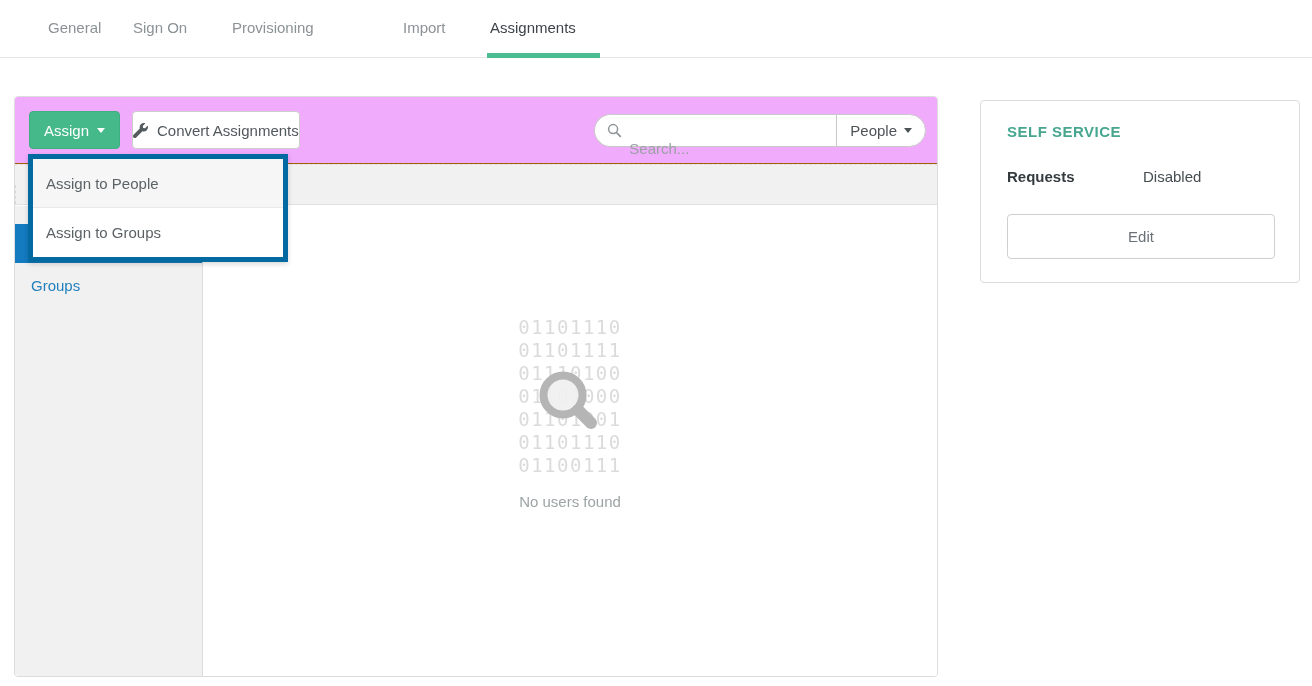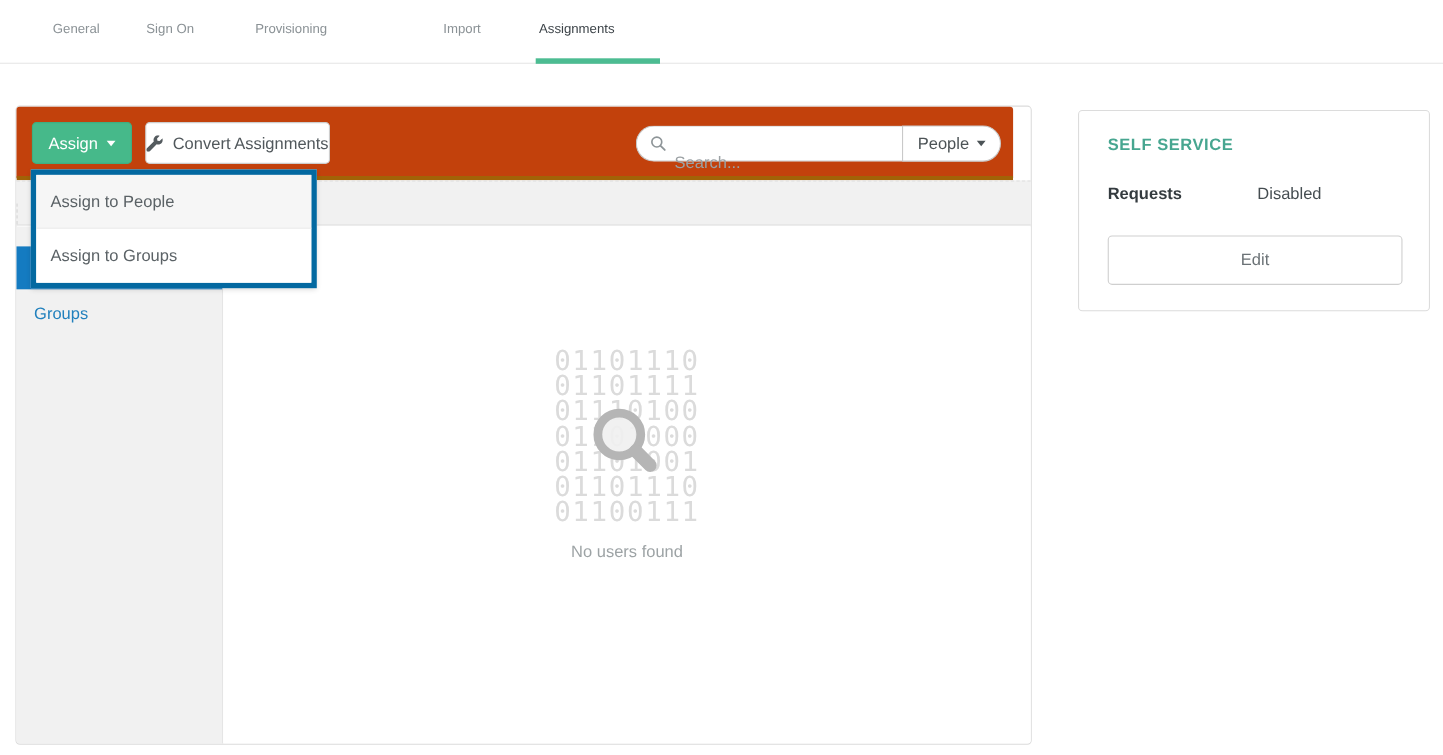--- a/index.html
+++ b/index.html
@@ -1,35 +1,35 @@
 <!DOCTYPE html>
 <html><head>
 <meta charset="utf-8">
 <style>
   * { margin:0; padding:0; box-sizing:border-box; }
   html,body { width:1312px; height:686px; background:#fff;
     font-family:"Liberation Sans", sans-serif; position:relative; overflow:hidden; }
 
   
   .tabbar { position:absolute; top:0; left:0; width:1312px; height:58px; }
-  .tab { position:absolute; top:19px; font-size:12px; color:#8b9296; cursor:pointer; white-space:nowrap; }
+  .tab { position:absolute; top:19px; font-size:15px; color:#8b9296; cursor:pointer; white-space:nowrap; }
   .tab.t0 { left:48px; }
   .tab.t1 { left:133px; }
   .tab.t2 { left:232px; }
   .tab.t3 { left:403px; }
   .tab.t4 { left:490px; color:#3d4449; }
   .tabbar-line { position:absolute; top:57px; left:0; width:1312px; height:1px; background:#e7e7e7; }
   .tab-underline { position:absolute; top:53px; left:487px; width:113px; height:5px; background:#4cbc92; }
 
   
   .main-panel { position:absolute; left:14px; top:96px; width:924px; height:581px;
     border:1px solid #dcdcdc; border-radius:4px; background:#fff; }
 
-  .toolbar { position:absolute; top:0; left:0; right:16px; height:67px; background:#c2410c;
-    border-bottom:4px solid #a16207; border-radius:3px 3px 0 0; }
+  .toolbar { position:absolute; top:0; left:0; right:0; height:67px; background:#f0abfc;
+    border-bottom:1px solid #a16207; border-radius:3px 3px 0 0; }
 
   .assign-btn { position:absolute; left:14px; top:14px; height:38px; padding:0 14px;
     background:#46b98a; border:1px solid #3fae80; border-radius:4px; color:#fff; font-size:15px;
     display:flex; align-items:center; gap:8px; cursor:pointer; }
   .caret-down-white { width:0; height:0; border-left:4.5px solid transparent;
     border-right:4.5px solid transparent; border-top:5px solid #ffffff; }
   .caret-down-dark { width:0; height:0; border-left:4.5px solid transparent;
     border-right:4.5px solid transparent; border-top:5px solid #4c5356; }
 
   .convert-btn { position:absolute; left:117px; top:14px; height:38px; padding:0 0;
@@ -56,21 +56,21 @@
   .panel-body { position:absolute; top:109px; left:0; right:0; bottom:0; display:flex; }
   .sidebar { width:188px; background:#f1f1f1; border-right:1px solid #dddddd;
     border-radius:0 0 0 3px; position:relative; }
   .sidebar-item-people { position:absolute; top:18px; left:0; width:100%; height:39px;
     background:#147bc1; color:#fff; font-size:15px; line-height:39px; padding-left:16px; cursor:pointer; }
   .sidebar-item-groups { position:absolute; top:63px; left:0; width:100%; height:34px;
     color:#2180bd; font-size:15px; line-height:34px; padding-left:16px; cursor:pointer; }
 
   .content { flex:1; position:relative; background:#fff; border-radius:0 0 3px 0; }
   .empty-state { position:absolute; left:0; right:0; top:110px; text-align:center; }
-  .binary-block { font-family:"DejaVu Sans Mono", monospace; font-size:25px; line-height:23px;
+  .binary-block { font-family:"DejaVu Sans Mono", monospace; font-size:19px; line-height:23px;
     letter-spacing:1.5px; color:#dbdbdb; }
   .magnifier-svg { position:absolute; top:52px; left:50%; margin-left:-34px; }
   .no-users { margin-top:16px; font-size:15px; color:#9da3a5; }
 
   
   .assign-menu { position:absolute; left:28px; top:154px; width:260px; background:#fff;
     border:5px solid #0369a1; box-shadow:0 2px 5px rgba(0,0,0,0.16); z-index:10; }
   .assign-menu-item { height:49px; line-height:49px; padding-left:13px; font-size:15px;
     color:#5b6266; cursor:pointer; background:#fff; }
   .assign-menu-item.first { background:#f6f6f6; border-bottom:1px solid #e9e9e9; }

